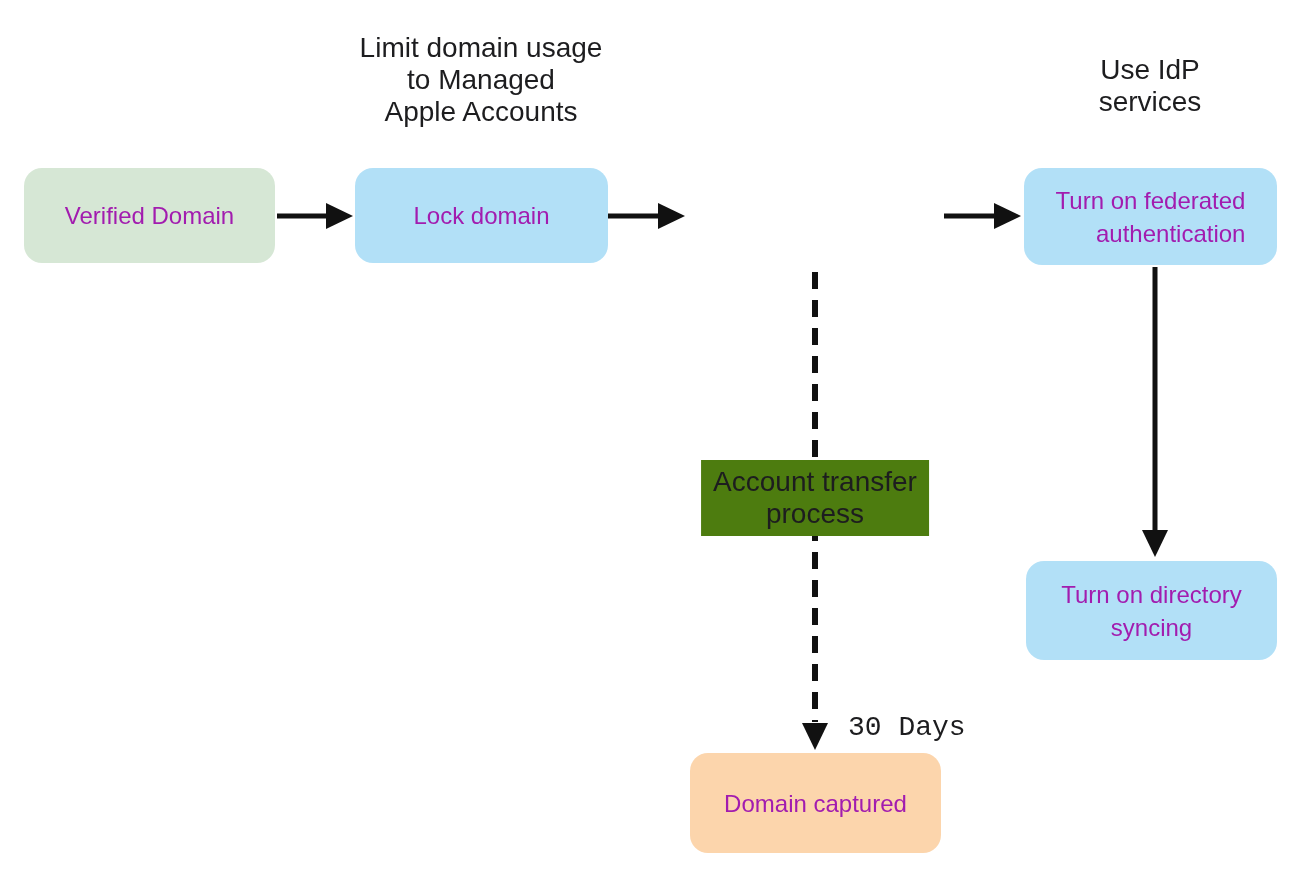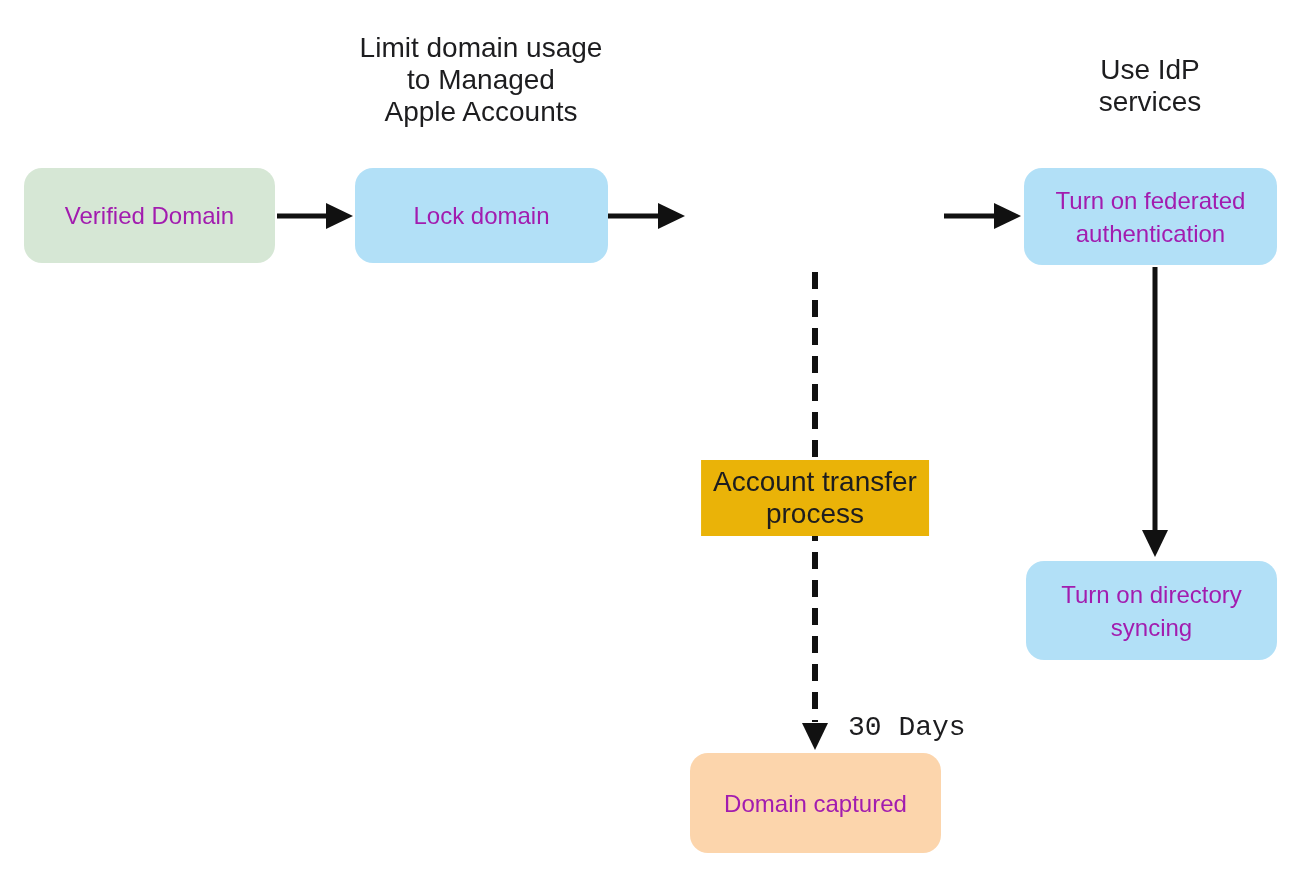--- a/index.html
+++ b/index.html
@@ -40,21 +40,21 @@
   .anno {
     position: absolute;
     font-size: 28px;
     line-height: 32px;
     text-align: center;
     white-space: pre-line;
     color: #1d1d1f;
     transform: translateX(-50%);
   }
   .anno.on-line {
-    background: #eab308;
+    background: #4d7c0f;
     padding: 6px 12px;
   }
   .anno.left-align {
     transform: none;
     text-align: left;
   }
   
   .n-verified  { left: 24px;   top: 168px; width: 251px; height: 95px; }
   .n-lock      { left: 355px;  top: 168px; width: 253px; height: 95px; }
   .n-capture   { left: 688px;  top: 168px; width: 253px; height: 95px; }
@@ -103,21 +103,21 @@
 
   <div class="node n-verified" style="background-color: rgb(214, 231, 213);">
     <span>Verified Domain</span>
   </div>
 
   <div class="node n-lock" style="background-color: rgb(178, 224, 247);">
     <span>Lock domain</span>
   </div>
 
 
-  <div class="node n-federated" style="background-color: rgb(178, 224, 247);">
+  <div class="node n-federated" style="background-color: rgb(178, 224, 247); text-align: right;">
     <span>Turn on federated
 authentication</span>
   </div>
 
   <div class="node n-directory" style="background-color: rgb(178, 224, 247);">
     <span>Turn on directory
 syncing</span>
   </div>
 
   <div class="node n-captured" style="background-color: rgb(252, 213, 172);">

